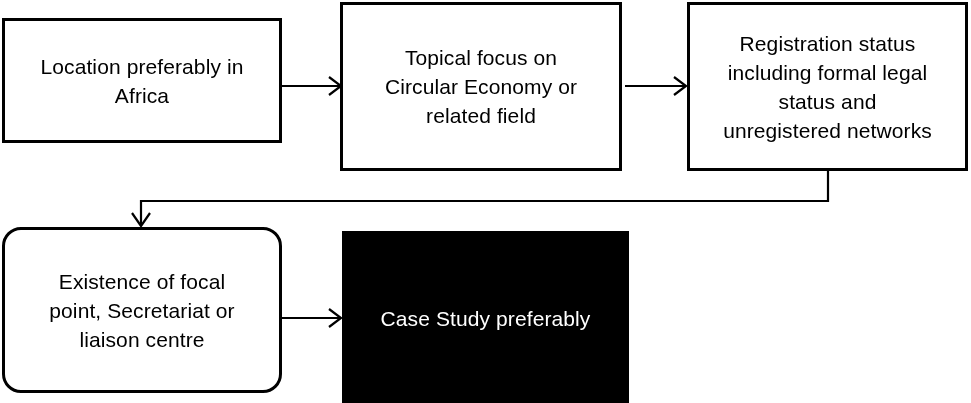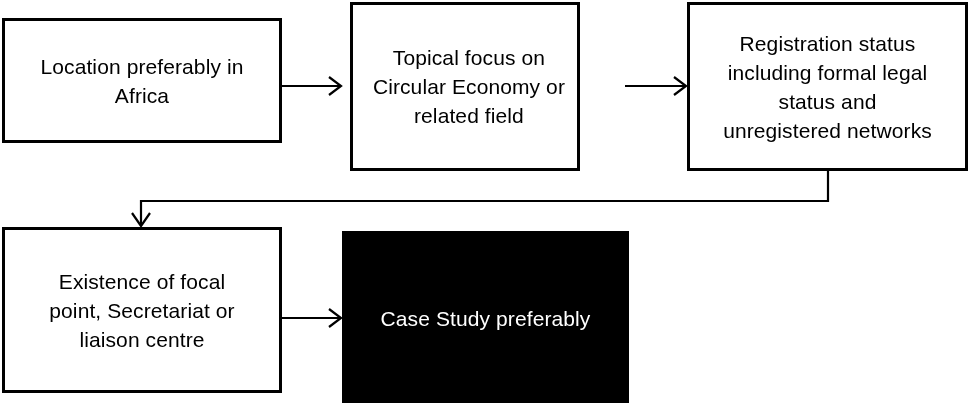--- a/index.html
+++ b/index.html
@@ -35,23 +35,23 @@
     display: block;
     padding: 0 12px;
     white-space: pre-line;
   }
   .node.filled {
     background: #000000;
     border-color: #000000;
     color: #ffffff;
   }
   #box-location   { left: 2px;   top: 18px;   width: 280px; height: 125px; }
-  #box-topical    { left: 350px; top: 2px;   width: 230px; height: 169px; justify-content: flex-end; }
+  #box-topical    { left: 340px; top: 2px;   width: 282px; height: 169px; }
   #box-registration { left: 687px; top: 2px; width: 281px; height: 169px; }
-  #box-focalpoint { left: 2px;   top: 227px; width: 280px; height: 166px; }
+  #box-focalpoint { left: 2px;   top: 227px; width: 280px; height: 166px; border-radius: 19px; }
   #box-casestudy  { left: 342px; top: 231px; width: 287px; height: 175px; }
 
   .connector {
     position: absolute;
     left: 0;
     top: 0;
     width: 971px;
     height: 403px;
     overflow: visible;
     pointer-events: none;

